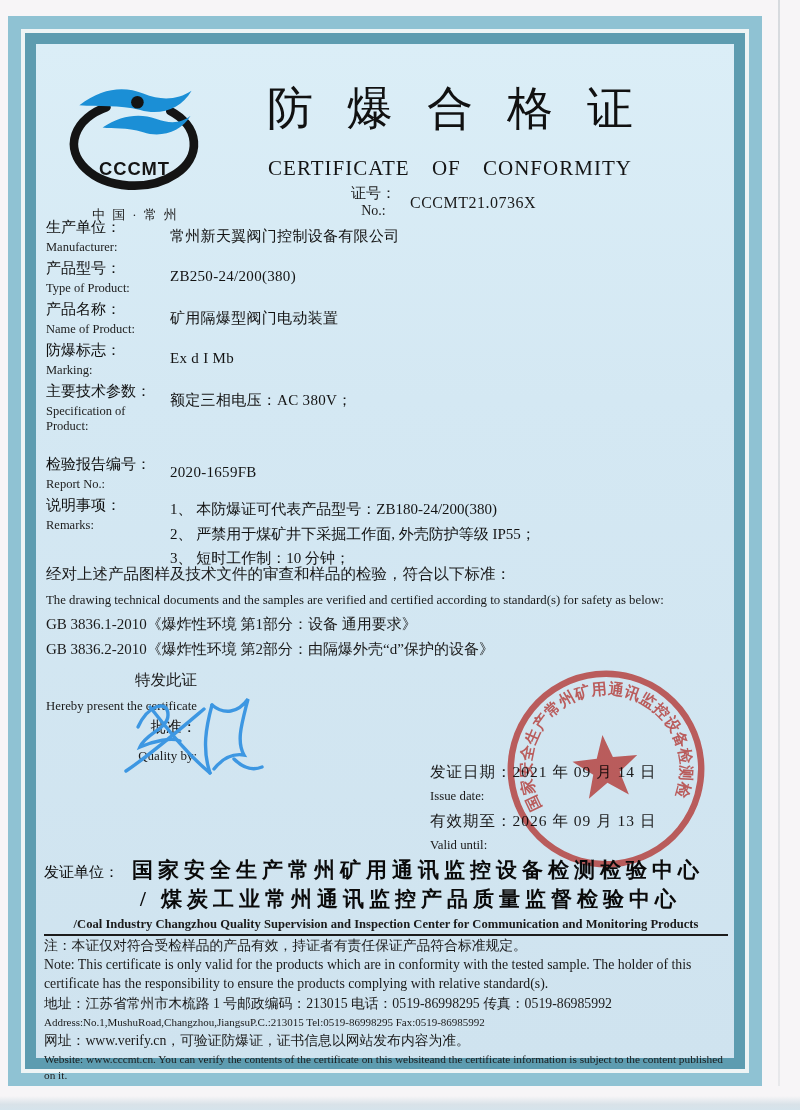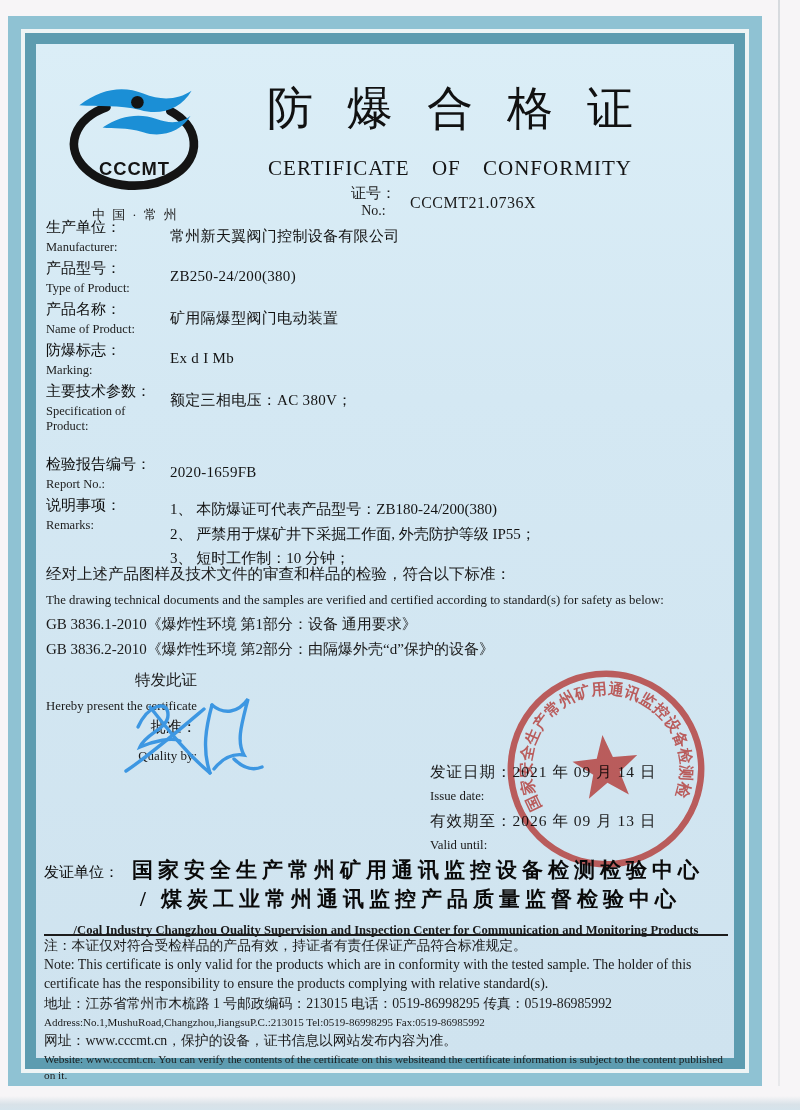--- a/index.html
+++ b/index.html
@@ -64,21 +64,21 @@
     opacity:.85; mix-blend-mode:multiply; transform:rotate(-6deg); }
 
   
   .approval { position:absolute; left:8px; top:812px; right:6px; }
   .approval-top { display:flex; }
   .approval-label { font-size:15px; flex:0 0 88px; padding-top:7px; color:#0c0c0c; }
   .approval-names .n1 { font-size:21px; font-weight:bold; letter-spacing:5px; color:#0a0a0a; }
   .approval-names .n2 { font-size:21px; font-weight:bold; letter-spacing:5px; color:#0a0a0a; margin-top:1px; padding-left:8px; }
   .approval-en1 { font-size:12.6px; font-weight:bold; margin-top:6px; }
   .approval-en1 .lbl { font-weight:bold; }
-  .approval-en2 { font-size:12.6px; font-weight:bold; margin-top:10px; text-align:center; }
+  .approval-en2 { font-size:12.6px; font-weight:bold; margin-top:4px; text-align:center; }
 
   
   .notes { position:absolute; left:8px; right:6px; top:890px; border-top:2px solid #1c1c1c; }
   .notes .n-cn { font-size:13.8px; line-height:19px; }
   .notes .n-en { font-size:13.8px; line-height:19px; }
   .notes .a-cn { font-size:13.8px; line-height:20px; margin-top:1px; }
   .notes .a-en { font-size:11px; line-height:17px; }
   .notes .w-cn { font-size:13.8px; line-height:20px; }
   .notes .w-en { font-size:11.3px; line-height:16px; }
 </style>
@@ -224,21 +224,21 @@
               </div>
             </div>
             <div class="approval-en2">/Coal Industry Changzhou Quality Supervision and Inspection Center for Communication and Monitoring Products</div>
           </div>
 
           <div class="notes">
             <div class="n-cn">注：本证仅对符合受检样品的产品有效，持证者有责任保证产品符合标准规定。</div>
             <div class="n-en">Note: This certificate is only valid for the products which are in conformity with the tested sample. The holder of this certificate has the responsibility to ensure the products complying with relative standard(s).</div>
             <div class="a-cn">地址：江苏省常州市木梳路 1 号邮政编码：213015 电话：0519-86998295  传真：0519-86985992</div>
             <div class="a-en">Address:No.1,MushuRoad,Changzhou,JiangsuP.C.:213015   Tel:0519-86998295 Fax:0519-86985992</div>
-            <div class="w-cn">网址：www.cccmt.cn，保护的设备，证书信息以网站发布内容为准。</div>
+            <div class="w-cn">网址：www.verify.cn，可验证防爆证，证书信息以网站发布内容为准。</div>
             <div class="w-en">Website: www.cccmt.cn. You can verify the contents of the certificate on this websiteand the certificate information is subject to the content published on it.</div>
           </div>
 
         </div>
       </div>
     </div>
   </div>
   <div class="crease"></div>
 </div>
 

